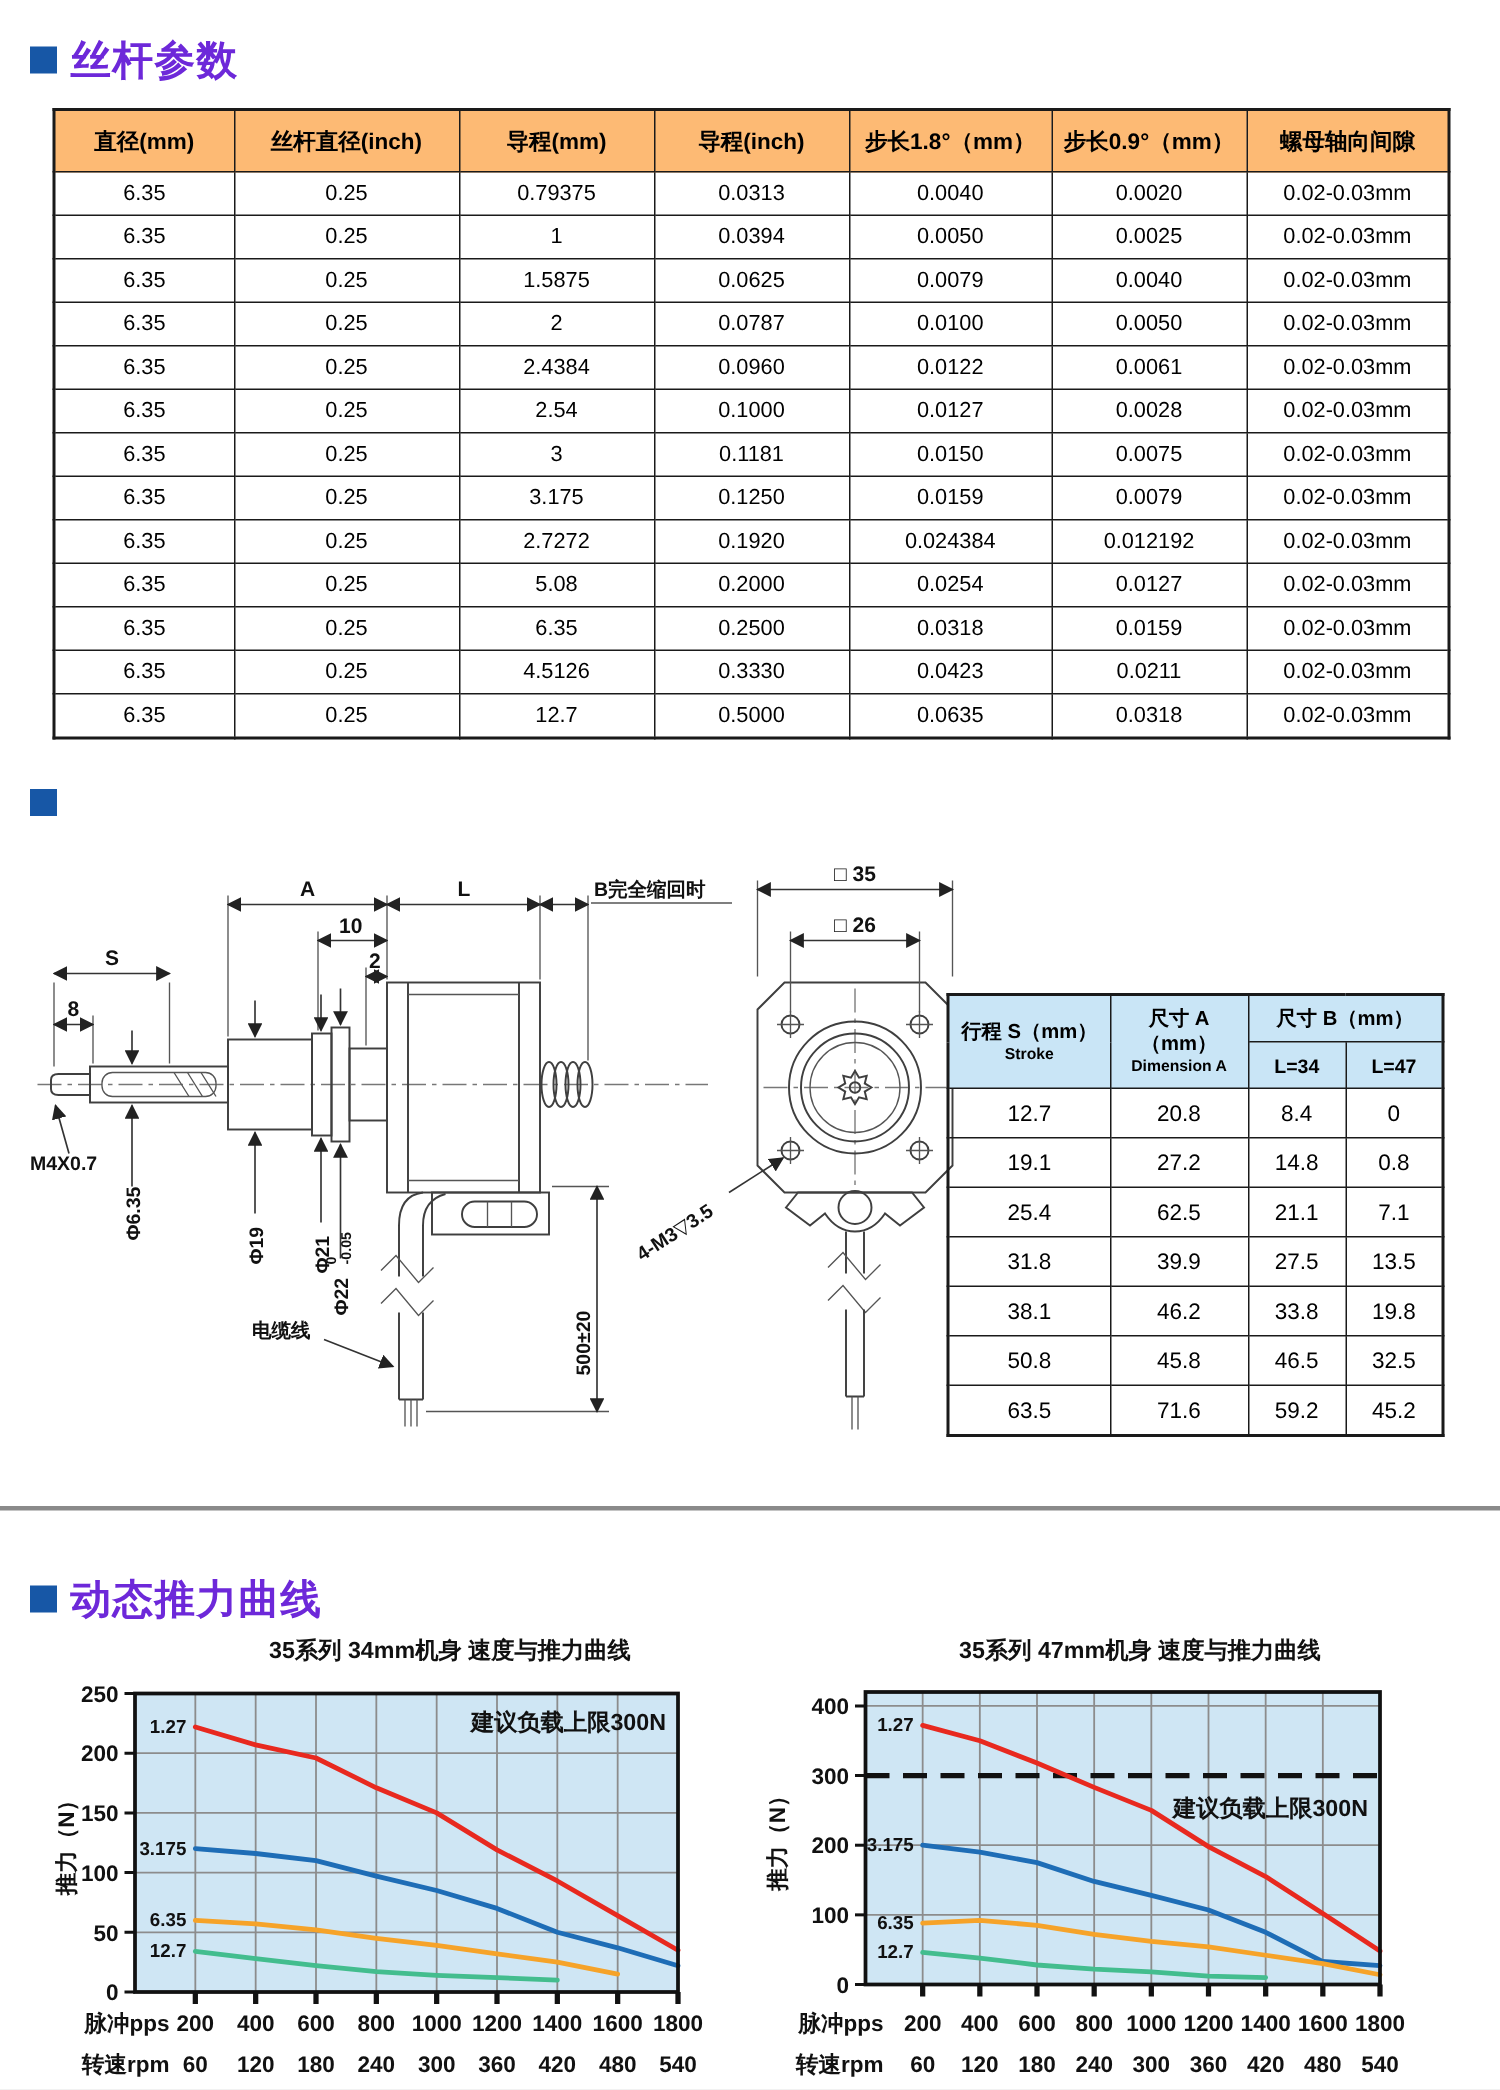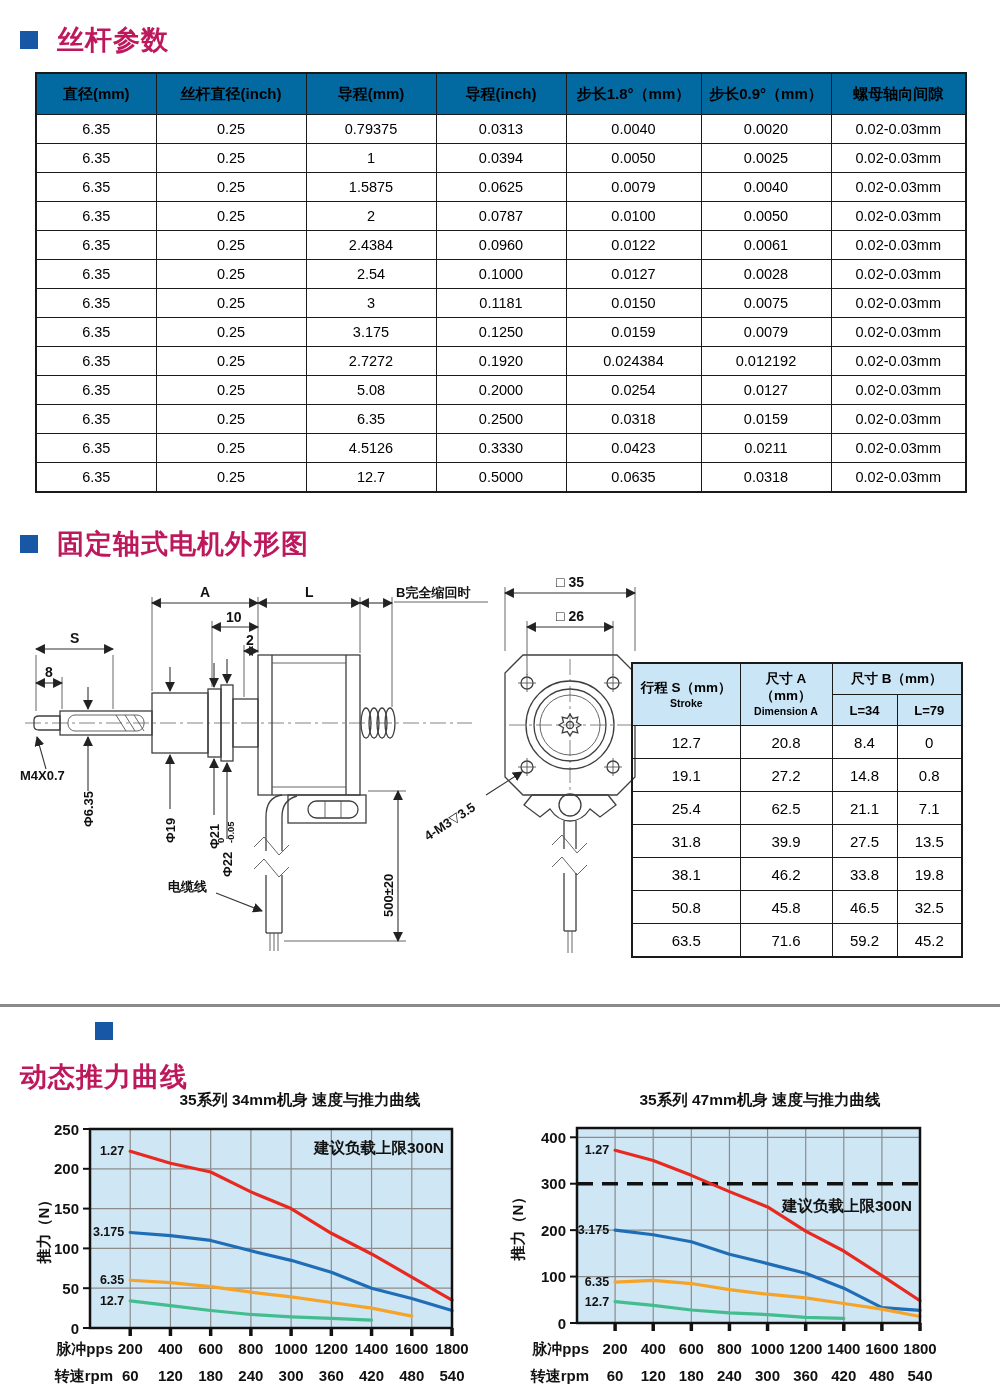--- a/index.html
+++ b/index.html
@@ -1,24 +1,24 @@
 <!DOCTYPE html>
 <html><head>
 <meta charset="utf-8">
 <style>
   html,body{margin:0;padding:0;background:#e8e8e8;}
   .page{position:relative;width:1000px;height:1393px;background:#ffffff;
     font-family:"Liberation Sans","DejaVu Sans",sans-serif;overflow:hidden;}
-  .sec-title{position:absolute;display:flex;align-items:center;gap:19px;
-    color:#be185d;font-size:27px;font-weight:bold;letter-spacing:1px;}
+  .sec-title{position:absolute;display:flex;align-items:center;gap:9px;
+    color:#6d28d9;font-size:27px;font-weight:bold;letter-spacing:1px;}
   .sec-title .bullet{width:18px;height:18px;background:#1757a6;flex:none;}
   
   #screw-table{position:absolute;left:35px;top:72px;width:930px;border-collapse:collapse;
     table-layout:fixed;border:2.5px solid #1a1a1a;}
-  #screw-table th{background:#0369a1;border:1.4px solid #1a1a1a;height:40px;
+  #screw-table th{background:#fdba74;border:1.4px solid #1a1a1a;height:40px;
     font-size:15px;font-weight:bold;color:#000;text-align:center;padding:0;}
   #screw-table td{border:1.4px solid #1a1a1a;height:28px;font-size:14.5px;color:#000;
     text-align:center;padding:0;}
   
   #drawing{position:absolute;left:20px;top:575px;}
   #drawing .ol{fill:none;stroke:#3f3f3f;stroke-width:1.3;}
   #drawing .ex{fill:none;stroke:#555;stroke-width:0.9;}
   #drawing .dm{fill:none;stroke:#333;stroke-width:1.1;}
   #drawing .cl{fill:none;stroke:#777;stroke-width:0.9;stroke-dasharray:16 4 3 4;}
   #drawing .dt{font-size:14px;font-weight:600;fill:#111;}
@@ -185,21 +185,20 @@
           <td>0.5000</td>
           <td>0.0635</td>
           <td>0.0318</td>
           <td>0.02-0.03mm</td>
         </tr>
       </tbody>
   </table>
 
   <div class="sec-title" style="left:20px;top:526px;">
     <span class="bullet"></span>
-    <span>固定轴式电机外形图</span>
   </div>
 
   <svg id="drawing" viewBox="0 0 640 400" width="640" height="400">
     <defs>
       <marker id="ar" viewBox="0 0 10 10" refX="9" refY="5" markerWidth="9" markerHeight="9" orient="auto-start-reverse">
           <path d="M0,0 L10,5 L0,10 z" fill="#222"></path>
         </marker>
     </defs>
 
     <g>
@@ -362,21 +361,21 @@
           <div class="h2">Stroke</div>
         </th>
         <th rowspan="2">
           <div class="h1">尺寸 A（mm）</div>
           <div class="h2">Dimension A</div>
         </th>
         <th colspan="2" class="h1">尺寸 B（mm）</th>
       </tr>
       <tr>
         <th>L=34</th>
-        <th>L=79</th>
+        <th>L=47</th>
       </tr>
     </thead>
     <tbody id="dim-tbody">
         <tr>
           <td>12.7</td>
           <td>20.8</td>
           <td>8.4</td>
           <td>0</td>
         </tr>
         <tr>
@@ -413,21 +412,21 @@
           <td>63.5</td>
           <td>71.6</td>
           <td>59.2</td>
           <td>45.2</td>
         </tr>
       </tbody>
   </table>
 
   <div class="divider"></div>
 
-  <div class="sec-title" style="left:20px;top:1022px;flex-direction:column;">
+  <div class="sec-title" style="left:20px;top:1048px;">
     <span class="bullet"></span>
     <span>动态推力曲线</span>
   </div>
   <svg id="chart-0" class="chart-svg" viewBox="0 0 465 308" width="465" height="308">
       <rect x="55" y="44" width="362" height="199" fill="#cfe6f4"></rect>
       <line x1="95.22222222222223" y1="44" x2="95.22222222222223" y2="243" stroke="#8c8c8c" stroke-width="1.2"></line>
       <line x1="135.44444444444446" y1="44" x2="135.44444444444446" y2="243" stroke="#8c8c8c" stroke-width="1.2"></line>
       <line x1="175.66666666666666" y1="44" x2="175.66666666666666" y2="243" stroke="#8c8c8c" stroke-width="1.2"></line>
       <line x1="215.88888888888889" y1="44" x2="215.88888888888889" y2="243" stroke="#8c8c8c" stroke-width="1.2"></line>
       <line x1="256.1111111111111" y1="44" x2="256.1111111111111" y2="243" stroke="#8c8c8c" stroke-width="1.2"></line>

